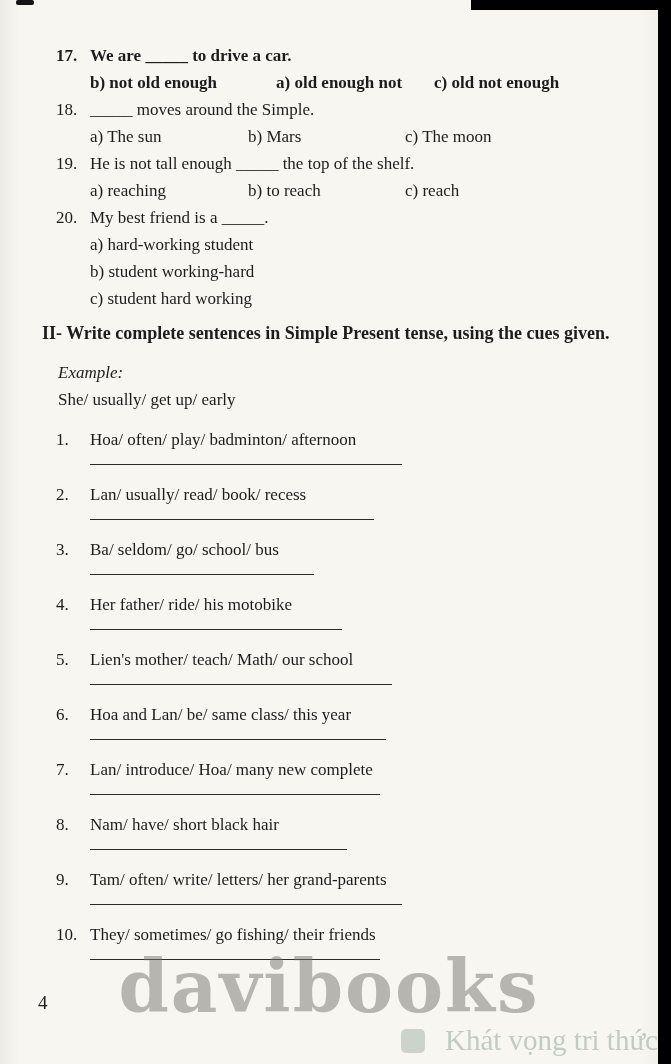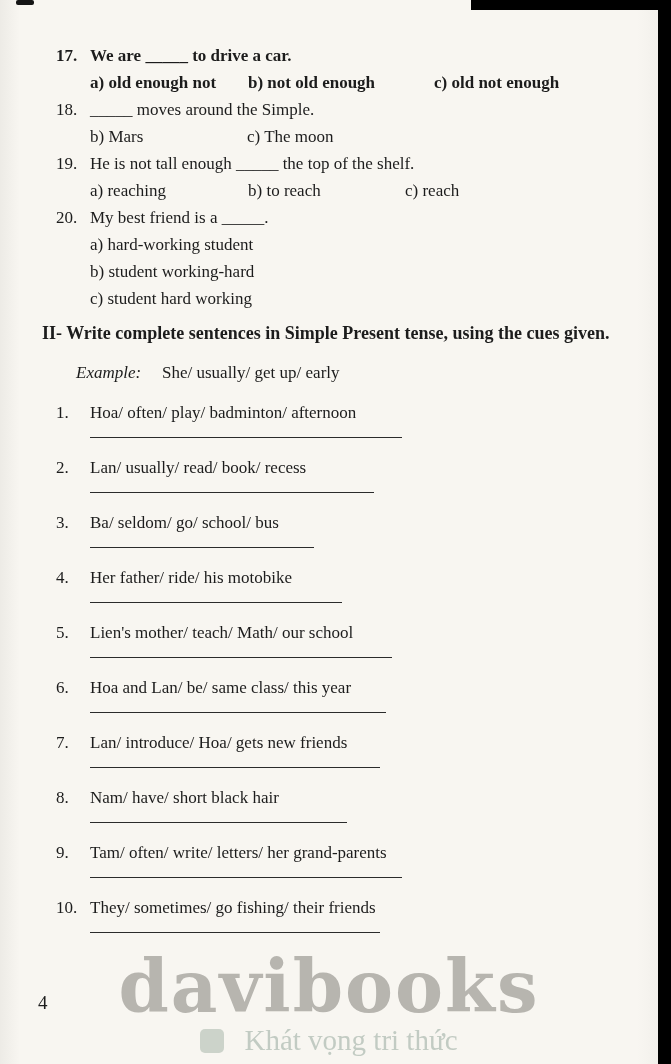--- a/index.html
+++ b/index.html
@@ -29,21 +29,21 @@
   .mcq-block.bold-all .q-line,.mcq-block.bold-all .opts{font-weight:bold;}
   .stacked-opts .opt{display:block;margin-left:34px;}
 
   
   .heading{
     font-weight:bold;font-size:18px;line-height:27px;
     margin:8px 0 12px -14px;padding-left:23px;text-indent:-23px;max-width:586px;
   }
 
   
-  .example-row{display:flex;margin-left:20px;}
+  .example-row{display:flex;margin-left:2px;flex-direction:column;}
   .example-label{font-style:italic;width:86px;flex:none;}
   .example-answer{margin-left:84px;}
 
   
   .items{margin-top:13px;}
   .ex-item .blank{
     border-bottom:1.4px solid #2b2b2b;height:11px;margin:0 0 16px 34px;
   }
   .ex-item:nth-of-type(1) .blank{width:312px;}
   .ex-item:nth-of-type(2) .blank{width:284px;}
@@ -58,21 +58,21 @@
 
   
   .page-number{position:absolute;left:38px;bottom:50px;font-size:19px;}
   .watermark{position:absolute;left:0;right:13px;bottom:6px;text-align:center;pointer-events:none;}
   .wm-text{
     font-family:"DejaVu Serif", serif;font-weight:bold;
     font-size:72px;line-height:1;color:rgba(118,115,110,0.50);letter-spacing:2px;
   }
   .wm-tagline{
     font-size:29px;line-height:1.2;color:rgba(150,168,156,0.55);margin-top:0px;
-    display:flex;align-items:center;justify-content:center;gap:20px;
+    display:flex;align-items:center;justify-content:flex-end;gap:20px;
   }
   .wm-logo{
     display:inline-block;width:24px;height:24px;border-radius:5px;
     background:rgba(150,168,156,0.45);flex:none;
   }
 </style>
 </head>
 <body>
 
 <div class="bar-right"></div>
@@ -80,32 +80,33 @@
 <div class="speck"></div>
 
 <div class="content">
 
   <div class="mcq-block bold-all wide">
     <div class="q-line">
       <span class="num">17.</span>
       <span>We are _____ to drive a car.</span>
     </div>
     <div class="opts">
+      <span class="opt opt-b">b)  not old enough</span>
       <span class="opt opt-a">a)  old enough not</span>
-      <span class="opt opt-b">b)  not old enough</span>
       <span class="opt opt-c">c)  old not enough</span>
     </div>
   </div>
 
   <div class="mcq-block bold-q">
     <div class="q-line">
       <span class="num">18.</span>
       <span>_____ moves around the Simple.</span>
     </div>
     <div class="opts">
+      <span class="opt opt-a">a)  The sun</span>
       <span class="opt opt-b">b)  Mars</span>
       <span class="opt opt-c">c)  The moon</span>
     </div>
   </div>
 
   <div class="mcq-block">
     <div class="q-line">
       <span class="num">19.</span>
       <span>He is not tall enough _____ the top of the shelf.</span>
     </div>
@@ -181,21 +182,21 @@
       <div class="q-line">
         <span class="num">6.</span>
         <span>Hoa and Lan/ be/ same class/ this year</span>
       </div>
       <div class="blank"></div>
     </div>
 
     <div class="ex-item">
       <div class="q-line">
         <span class="num">7.</span>
-        <span>Lan/ introduce/ Hoa/ gets new friends</span>
+        <span>Lan/ introduce/ Hoa/ many new complete</span>
       </div>
       <div class="blank"></div>
     </div>
 
     <div class="ex-item">
       <div class="q-line">
         <span class="num">8.</span>
         <span>Nam/ have/ short black hair</span>
       </div>
       <div class="blank"></div>

